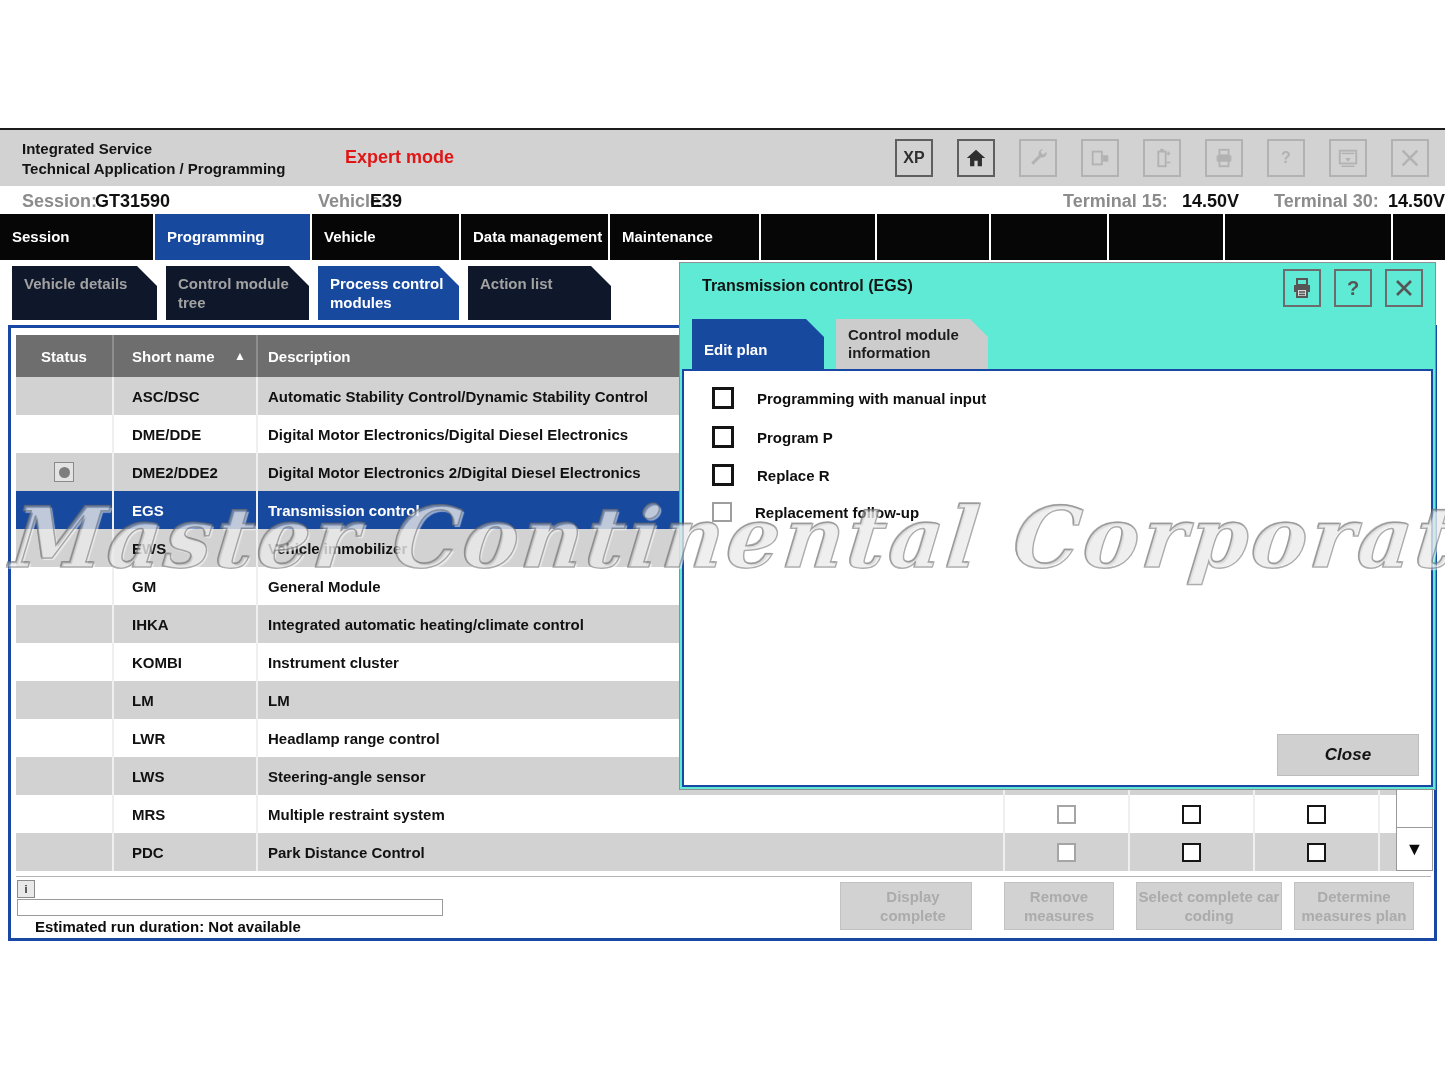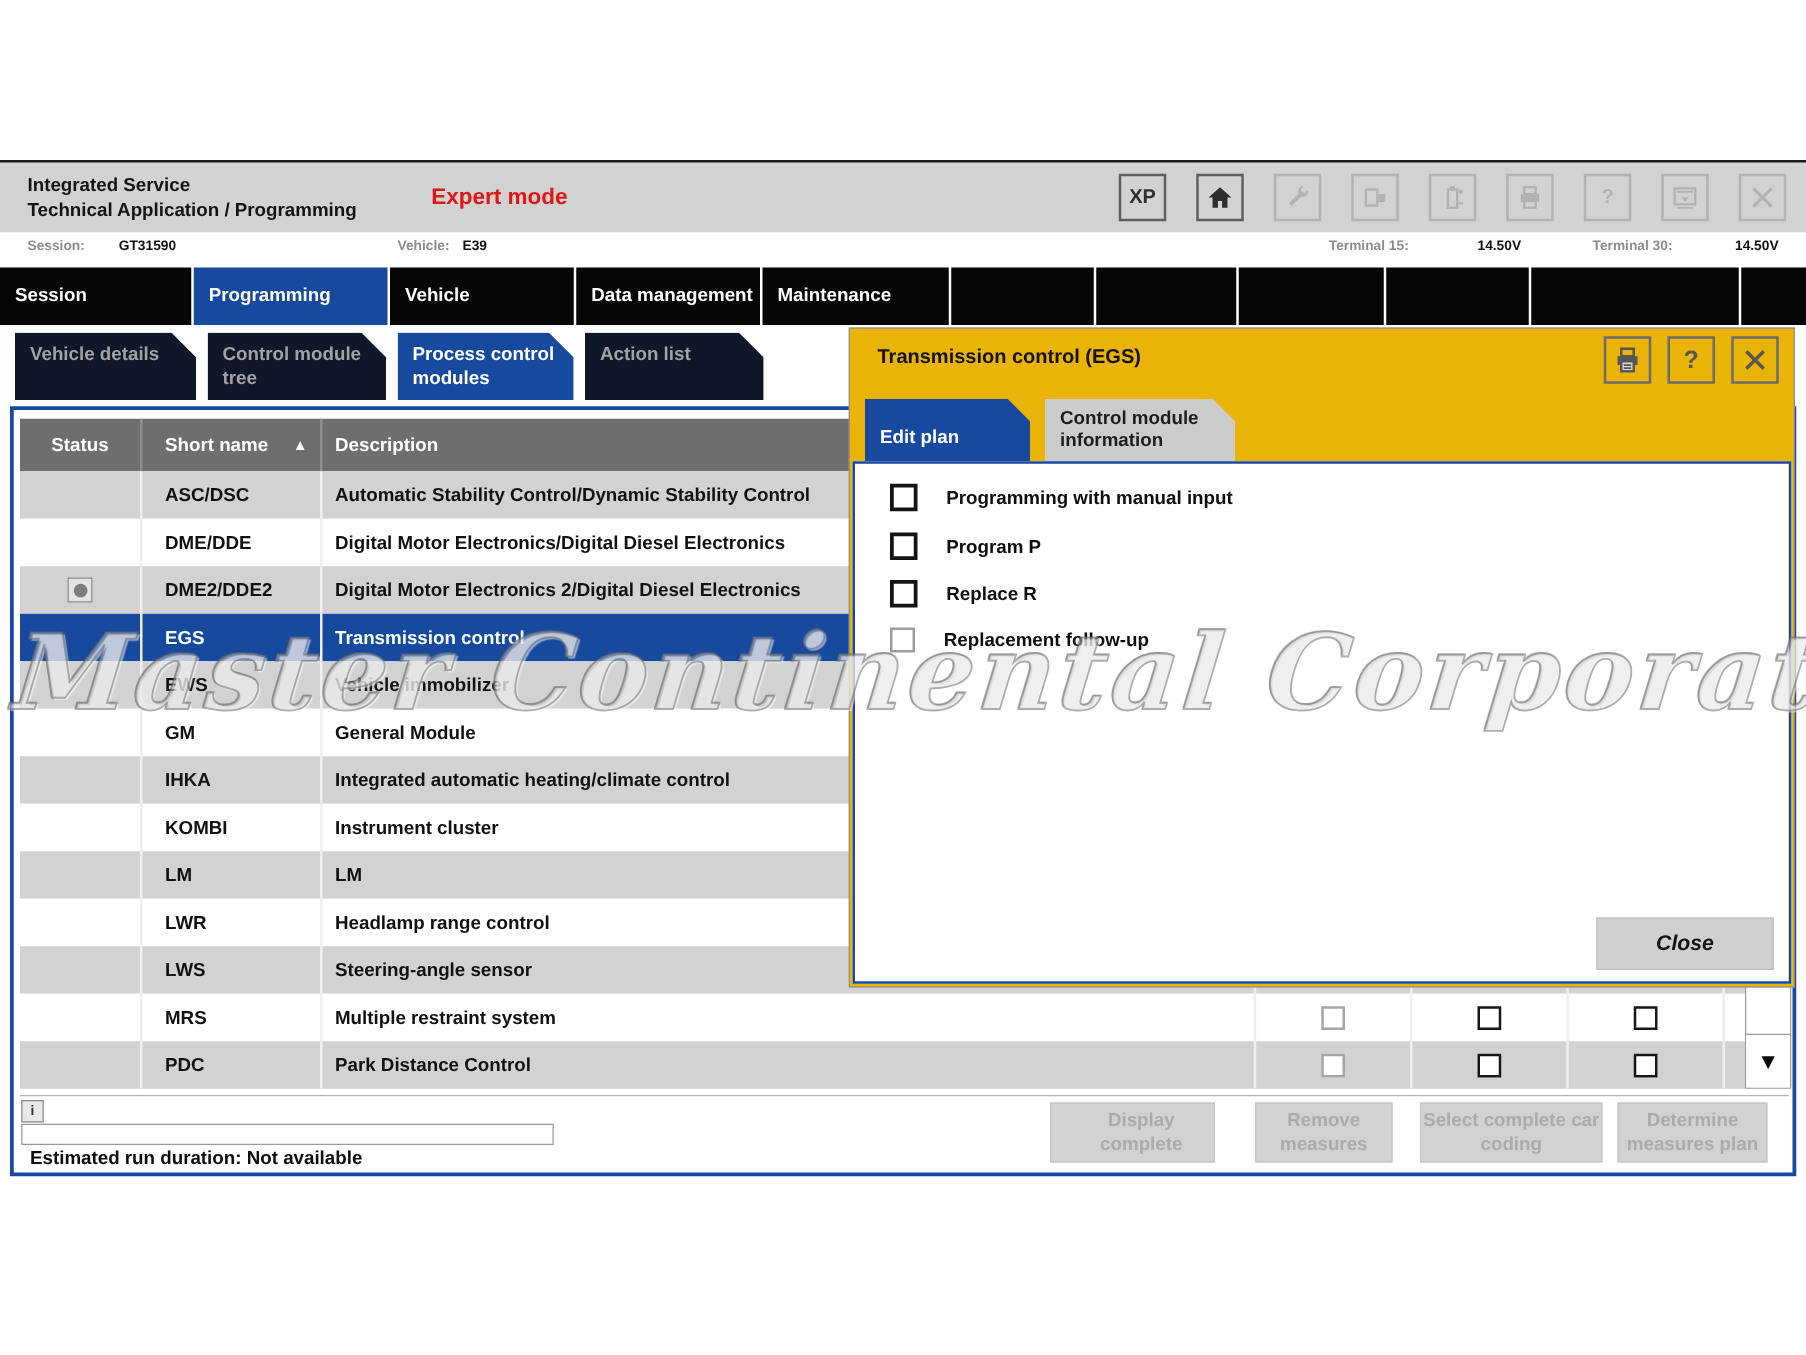--- a/index.html
+++ b/index.html
@@ -9,21 +9,21 @@
   
   .header{position:absolute;left:0;top:128px;width:1445px;height:58px;background:#d2d2d2;border-top:2px solid #1c1c1c;box-sizing:border-box;}
   .app-title{position:absolute;left:22px;top:9px;font-size:15px;font-weight:bold;color:#141414;line-height:20px;}
   .expert-mode{position:absolute;left:345px;top:17px;font-size:18px;font-weight:bold;color:#e01616;}
   .toolbar{position:absolute;right:16px;top:9px;display:flex;gap:24px;}
   .tbtn{width:38px;height:38px;border:2px solid #b2b2b2;box-sizing:border-box;display:flex;align-items:center;justify-content:center;color:#b2b2b2;font-weight:bold;font-size:16px;background:transparent;}
   .tbtn.on{border-color:#5f5f5f;color:#2e2e2e;}
   .tbtn svg{width:22px;height:22px;}
 
   
-  .session-bar{position:absolute;left:0;top:186px;width:1445px;height:28px;background:#fff;font-size:11px;font-weight:bold;}
+  .session-bar{position:absolute;left:0;top:186px;width:1445px;height:28px;background:#fff;font-size:18px;font-weight:bold;}
   .session-bar .lab{color:#8c8c8c;position:absolute;top:5px;}
   .session-bar .val{color:#101010;position:absolute;top:5px;}
 
   
   .nav{position:absolute;left:0;top:214px;width:1445px;height:46px;background:#fff;display:flex;gap:2px;}
   .nav-cell{background:#060606;color:#fff;font-size:15px;font-weight:bold;display:flex;align-items:center;padding-left:12px;box-sizing:border-box;line-height:18px;}
   .nav-cell.active{background:#17499f;}
 
   
   .subtabs{position:absolute;left:0;top:266px;width:1445px;height:54px;background:#fff;}
@@ -53,29 +53,29 @@
   .chk.dis{border-color:#a5a5a5;}
 
   
   .scrollbar{position:absolute;left:1385px;top:7px;width:37px;height:536px;border:1px solid #9a9a9a;box-sizing:border-box;background:#fff;}
   .scroll-down{position:absolute;left:0;bottom:0;width:100%;height:42px;border-top:1px solid #9a9a9a;display:flex;align-items:center;justify-content:center;font-size:18px;color:#0a0a0a;background:#fff;}
 
   
   .bottom-bar{position:absolute;left:5px;top:548px;width:1415px;height:58px;background:#fff;border-top:1px solid #b5b5b5;}
   .info-icon{position:absolute;left:1px;top:3px;width:16px;height:16px;border:1px solid #8a8a8a;background:#e9e9e9;font-size:11px;font-weight:bold;color:#333;display:flex;align-items:center;justify-content:center;}
   .progress{position:absolute;left:1px;top:22px;width:424px;height:15px;border:1px solid #9a9a9a;background:#fff;}
-  .run-duration{position:absolute;left:8px;top:41px;font-size:15px;font-weight:bold;color:#0d0d0d;}
+  .run-duration{position:absolute;left:19px;top:41px;font-size:15px;font-weight:bold;color:#0d0d0d;}
   .fbtn{position:absolute;top:5px;height:48px;background:#d2d2d2;color:#ababab;font-size:15px;font-weight:bold;display:flex;align-items:center;justify-content:center;text-align:center;line-height:19px;box-sizing:border-box;border:1px solid #c2c2c2;}
   .fbtn.b1{left:824px;width:132px;padding-left:14px;}
   .fbtn.b2{left:988px;width:110px;}
   .fbtn.b3{left:1120px;width:146px;}
   .fbtn.b4{left:1278px;width:120px;}
 
   
-  .dialog{position:absolute;left:679px;top:262px;width:757px;height:528px;background:#eab308;border:1px solid #8f8f8f;box-sizing:border-box;z-index:40;}
+  .dialog{position:absolute;left:679px;top:262px;width:757px;height:528px;background:#5eead4;border:1px solid #8f8f8f;box-sizing:border-box;z-index:40;}
   .dlg-title{position:absolute;left:22px;top:14px;font-size:16px;font-weight:bold;color:#121212;}
   .dlg-icons{position:absolute;right:12px;top:6px;display:flex;gap:13px;}
   .dbtn{width:38px;height:38px;border:2px solid #6c6c6c;box-sizing:border-box;display:flex;align-items:center;justify-content:center;color:#565656;font-size:20px;font-weight:bold;background:transparent;}
   .dbtn svg{width:24px;height:24px;}
   .dlg-tab{position:absolute;top:56px;height:50px;box-sizing:border-box;padding:7px 12px;font-size:15px;font-weight:bold;line-height:18px;background:#cccccc;color:#1d1d1d;clip-path:polygon(0 0,calc(100% - 18px) 0,100% 18px,100% 100%,0 100%);}
   .dlg-tab.active{left:12px;width:132px;background:#17499f;color:#fff;display:flex;align-items:flex-end;padding-bottom:10px;}
   .dlg-tab.t2{left:156px;width:152px;}
   .dlg-content{position:absolute;left:2px;top:106px;width:751px;height:418px;background:#fff;border:2px solid #1848a4;box-sizing:border-box;}
   .dchk-row{position:absolute;left:28px;display:flex;align-items:center;gap:23px;}
   .dchk{width:16px;height:16px;border:3px solid #141414;background:#fff;display:inline-block;}

